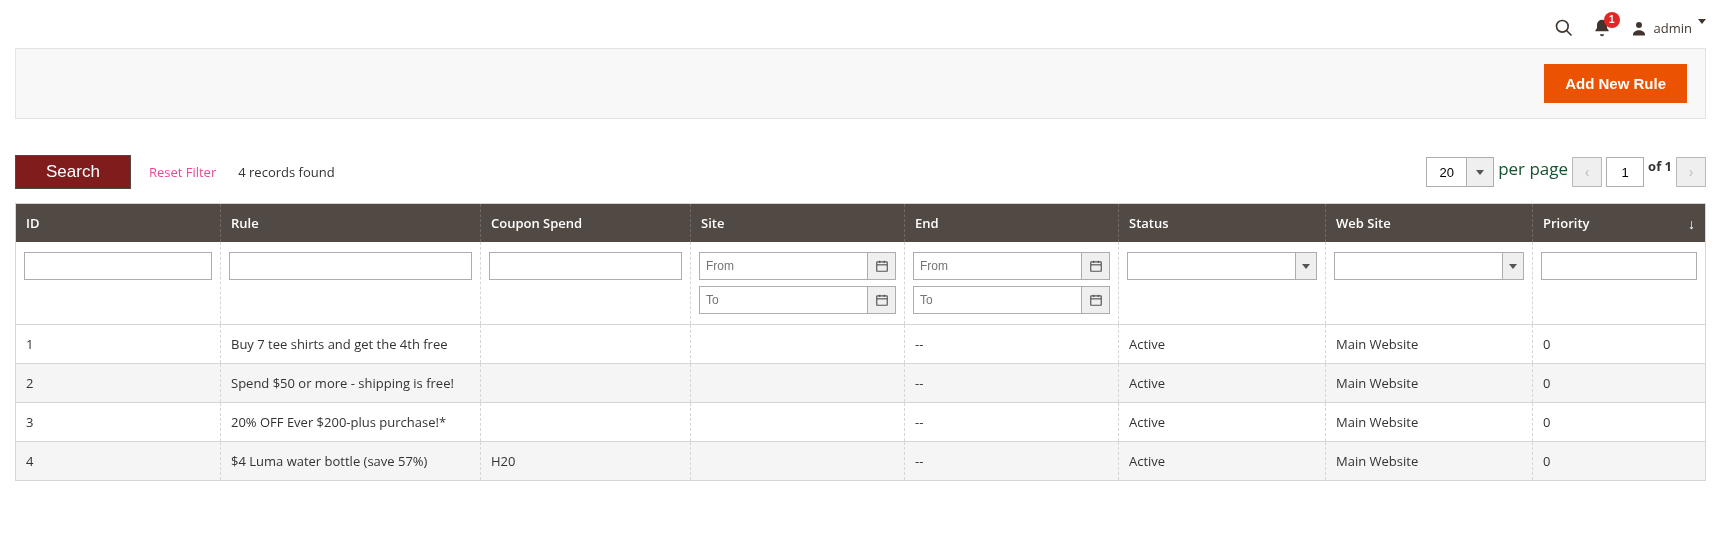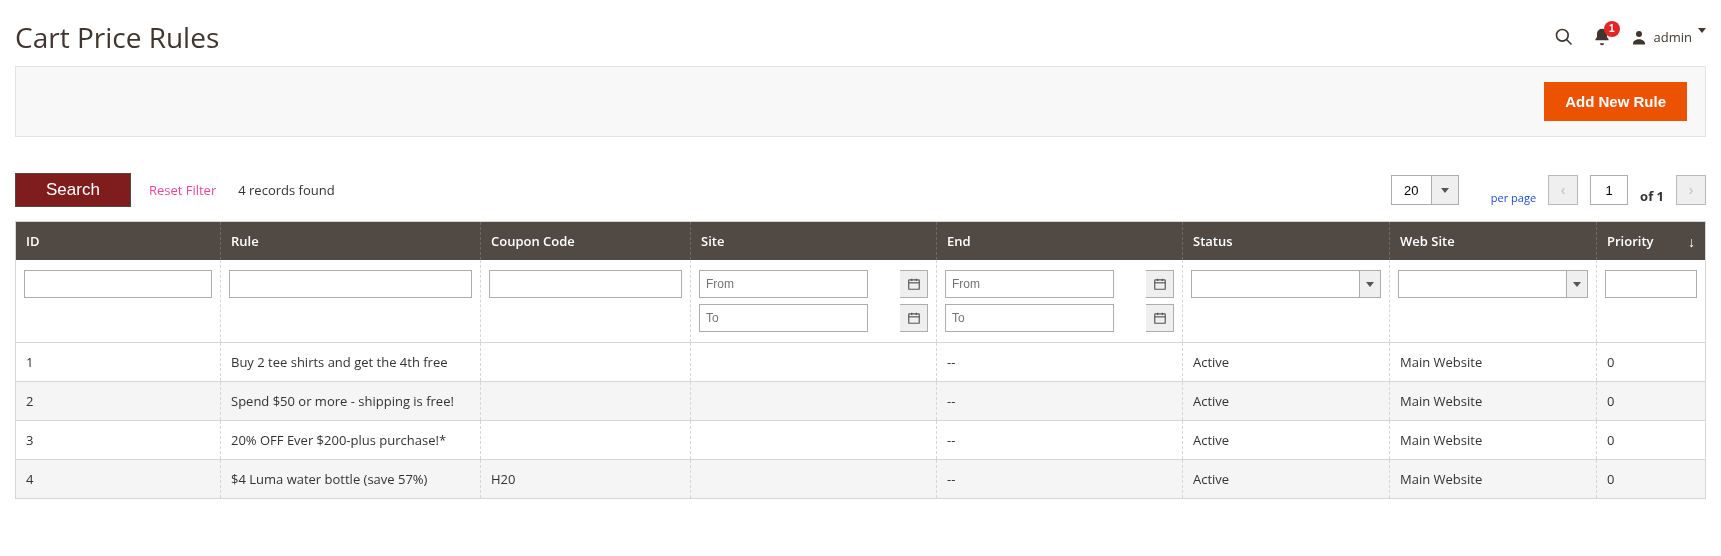--- a/index.html
+++ b/index.html
@@ -101,22 +101,22 @@
   .link {
     color: #ec4899;
     text-decoration: none;
     cursor: pointer;
     font-size: 13px;
   }
   .records-found { color: #333; font-size: 13px; margin-left:4px;}
   .toolbar-right {
     margin-left: auto;
     display: flex;
-    align-items: flex-end;
-    gap: 12px;
+    align-items: flex-start;
+    gap: 4px;
   }
   .select-wrap {
     display: inline-flex;
   }
   .select-wrap input {
     width: 40px;
     height: 30px;
     border: 1px solid #adadad;
     border-right: none;
     text-align: center;
@@ -125,21 +125,21 @@
   .select-wrap .dd-btn {
     width: 28px;
     height: 30px;
     border: 1px solid #adadad;
     background: #efefef;
     display: inline-flex;
     align-items: center;
     justify-content: center;
     cursor: pointer;
   }
-  .per-page-label { font-size: 11px; color: #1d4ed8; margin-left: 20px; }
+  .per-page-label { font-size: 17px; color: #14532d; }
   .pager-btn {
     width: 30px;
     height: 30px;
     border: 1px solid #bababa;
     background: #efefef;
     display: inline-flex;
     align-items: center;
     justify-content: center;
     cursor: pointer;
   }
@@ -187,21 +187,20 @@
     width: 100%;
     height: 28px;
     border: 1px solid #adadad;
     padding: 0 6px;
     font-size: 12px;
   }
   .date-field {
     display: flex;
     align-items: center;
     margin-bottom: 6px;
-    gap: 32px;
   }
   .date-field:last-child { margin-bottom: 0; }
   .date-field input {
     flex: 1;
     height: 28px;
     border: 1px solid #adadad;
     padding: 0 6px;
     font-size: 12px;
   }
   .date-field .cal-btn {
@@ -263,21 +262,20 @@
   .col-start  { width: 205px; }
   .col-end    { width: 200px; }
   .col-status { width: 95px; }
   .col-web    { width: 135px; }
   .col-prio   { }
 </style>
 </head>
 <body>
 
 <div class="top-bar">
-  <h1 class="page-title">Cart Price Rules</h1>
   <div class="top-actions">
     <button class="icon-btn">
       <svg viewBox="0 0 24 24" fill="none" stroke="#41362f" stroke-width="2">
           <circle cx="10" cy="10" r="7"></circle>
           <line x1="21" y1="21" x2="15" y2="15"></line>
         </svg>
     </button>
     <button class="icon-btn notif-wrapper">
       <svg viewBox="0 0 24 24" fill="#41362f">
           <path d="M12 2a6 6 0 0 0-6 6v4l-2 3v1h16v-1l-2-3V8a6 6 0 0 0-6-6zm0 20a2.5 2.5 0 0 0 2.5-2.5h-5A2.5 2.5 0 0 0 12 22z"></path>
@@ -332,21 +330,21 @@
       <col class="col-start">
     <col class="col-end">
       <col class="col-status">
       <col class="col-web">
       <col class="col-prio">
   </colgroup>
   <thead>
     <tr>
       <th>ID</th>
       <th>Rule</th>
-      <th>Coupon Code</th>
+      <th>Coupon Spend</th>
       <th>Site</th>
       <th>End</th>
       <th>Status</th>
       <th>Web Site</th>
       <th><span>Priority</span><span class="sort-arrow">↓</span></th>
     </tr>
   </thead>
   <tbody>
     <tr class="filter-row">
       <td><input class="filter-input" type="text" style=""></td>
@@ -415,21 +413,21 @@
               <span class="caret-sm"></span>
             </span>
         </div>
       </td>
       <td><input class="filter-input" type="text" style=""></td>
     </tr>
   </tbody>
   <tbody id="rows-body">
       <tr class="data-row">
         <td>1</td>
-        <td>Buy 2 tee shirts and get the 4th free</td>
+        <td>Buy 7 tee shirts and get the 4th free</td>
         <td></td>
         <td></td>
         <td>--</td>
         <td>Active</td>
         <td>Main Website</td>
         <td>0</td>
       </tr>
       <tr class="data-row">
         <td>2</td>
         <td>Spend $50 or more - shipping is free!</td>

